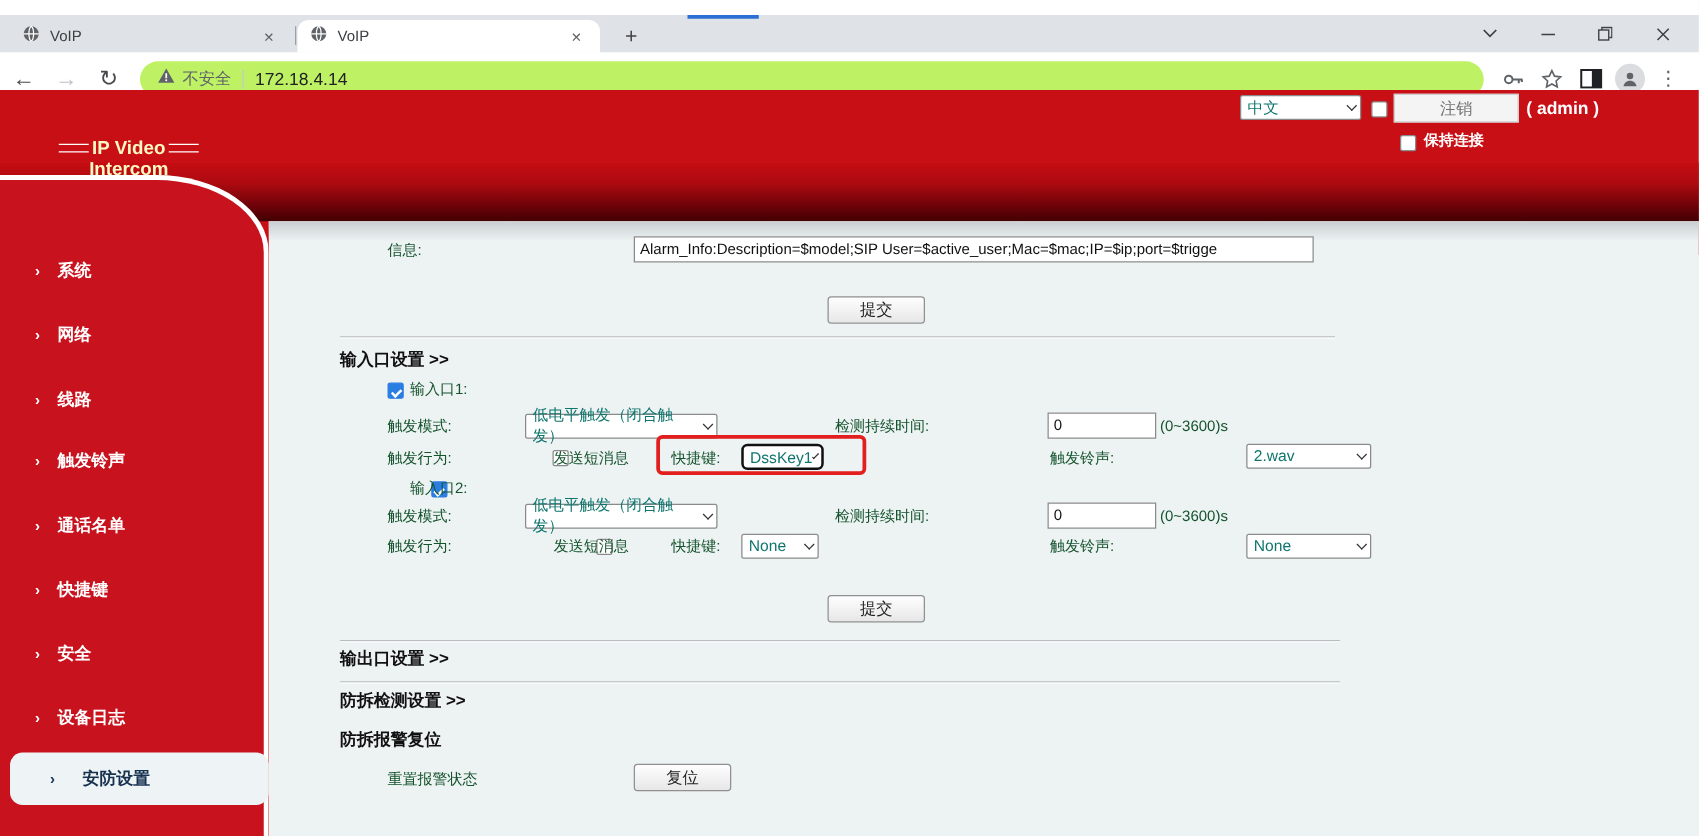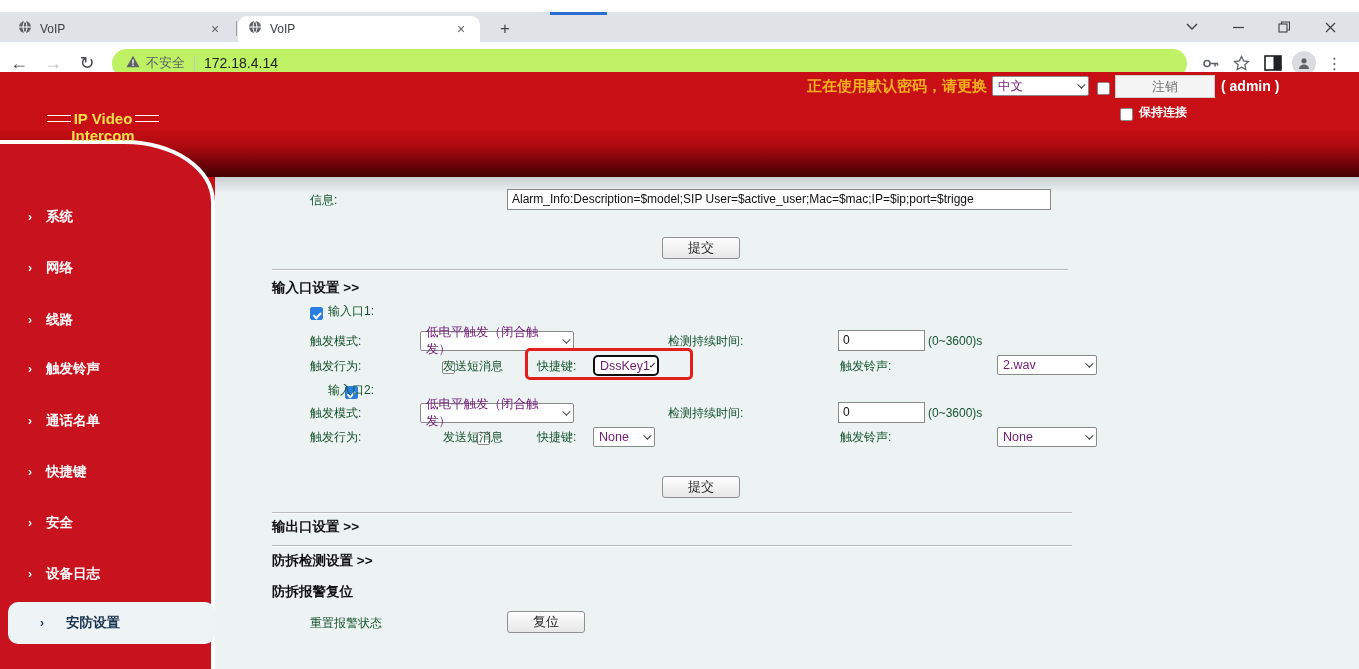--- a/index.html
+++ b/index.html
@@ -44,21 +44,21 @@
     color:#f7b11c; font-size:15px; font-weight:bold; z-index:3; }
   .lang-select { position:absolute; left:992px; top:4px; width:97px; height:21px; z-index:3; }
   .hdr-cb1 { position:absolute; left:1097px; top:7px; z-index:3; }
   .logout-btn { position:absolute; left:1115px; top:3px; width:100px; height:23px; z-index:3;
     background:#f4f4f4; border:1px solid #cfcfcf; font-size:13px; color:#737373;
     display:flex; align-items:center; justify-content:center; }
   .admin-txt { position:absolute; left:1221px; top:6px; color:#fff; font-size:14px; font-weight:bold; z-index:3; }
   .keep-wrap { position:absolute; left:1120px; top:32px; z-index:3; display:flex; align-items:flex-end; }
   .keep-wrap .lbl { color:#fff; font-size:12px; font-weight:bold; margin-left:6px; }
 
-  .logo { position:absolute; left:28px; top:38px; z-index:3; color:#fde047; font-weight:bold;
+  .logo { position:absolute; left:28px; top:38px; z-index:3; color:#fef9c3; font-weight:bold;
     font-size:15px; text-align:center; width:150px; }
   .logo .l1 { display:flex; align-items:center; justify-content:center; }
   .logo .deco { display:inline-block; width:24px; height:7px; border-top:1px solid #fff;
     border-bottom:1px solid #fff; margin:0 3px; }
 
   .sidebar { position:absolute; left:0; top:68px; width:215px; height:529px; z-index:2;
     background:#c8121e; border-top:4px solid #fff; border-right:4px solid #fff;
     border-top-right-radius:90px 62px; }
   .sb-item { position:absolute; left:0; width:211px; height:20px; display:flex; align-items:center; cursor:pointer; }
   .sb-item .chev { color:#fff; font-size:12px; font-weight:bold; margin-left:28px; }
@@ -67,21 +67,21 @@
   .sb-item.active-block .chev { color:#16324f; margin-left:32px; }
   .sb-item.active-block .txt { color:#16324f; margin-left:22px; }
 
   .content { position:absolute; left:215px; top:105px; width:1144px; height:492px; z-index:2;
     background:#edf2f3; }
   .content::before { content:""; position:absolute; left:0; top:0; right:0; height:16px;
     background:linear-gradient(180deg,#c9ced3,rgba(237,242,243,0)); }
 
   .flabel { font-size:12px; color:#14532d; line-height:20px; }
   .ftitle { font-size:13.5px; color:#111; font-weight:bold; line-height:20px; }
-  .fsel { background:#fff; border:1px solid #8a8a8a; border-radius:2px; font-size:12.5px; color:#701a75;
+  .fsel { background:#fff; border:1px solid #8a8a8a; border-radius:2px; font-size:12.5px; color:#0f766e;
     display:flex; align-items:center; padding:1px 5px; height:20px; }
   .fsel::after { content:""; width:5px; height:5px; border-right:1.6px solid #333;
     border-bottom:1.6px solid #333; transform:rotate(45deg) translateY(-2px); margin-left:auto; }
   .fsel.black { border:2px solid #111; border-radius:5px; height:21px; }
   .finput { background:#fff; border:1px solid #8a8a8a; font-size:12px; color:#111;
     padding:0 4px; line-height:19px; height:21px; white-space:nowrap; overflow:hidden; }
   .fbtn { background:linear-gradient(#fefefe,#e7e7e7); border:1px solid #909090; border-radius:3px;
     font-size:13px; color:#222; display:flex; align-items:center; justify-content:center;
     height:22px; cursor:pointer; }
   .divider { height:0; border-top:1px solid #b9bdc1; border-bottom:1px solid #fbfbfb; }
@@ -190,21 +190,20 @@
           </span>
       </div>
       <div class="tico" style="font-size:16px;">⋮</div>
     </div>
   </div>
 </div>
 
 <div class="page">
   <div class="darkband"></div>
 
-  <div class="warn-text">正在使用默认密码，请更换</div>
   <div class="fsel lang-select">
     <span>中文</span>
   </div>
   <span class="cb hdr-cb1"></span>
   <div class="logout-btn">
     <span>注销</span>
   </div>
   <div class="admin-txt">( admin )</div>
   <div class="keep-wrap">
     <span class="cb"></span>

